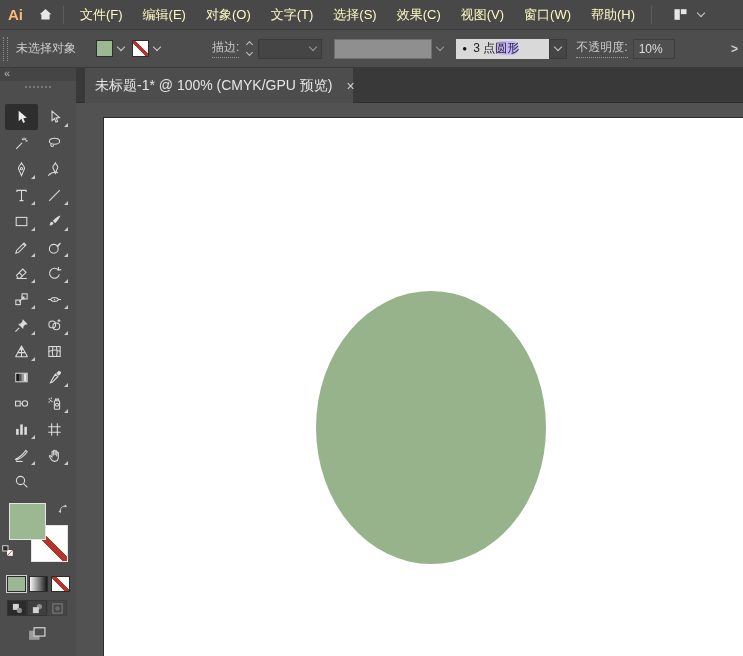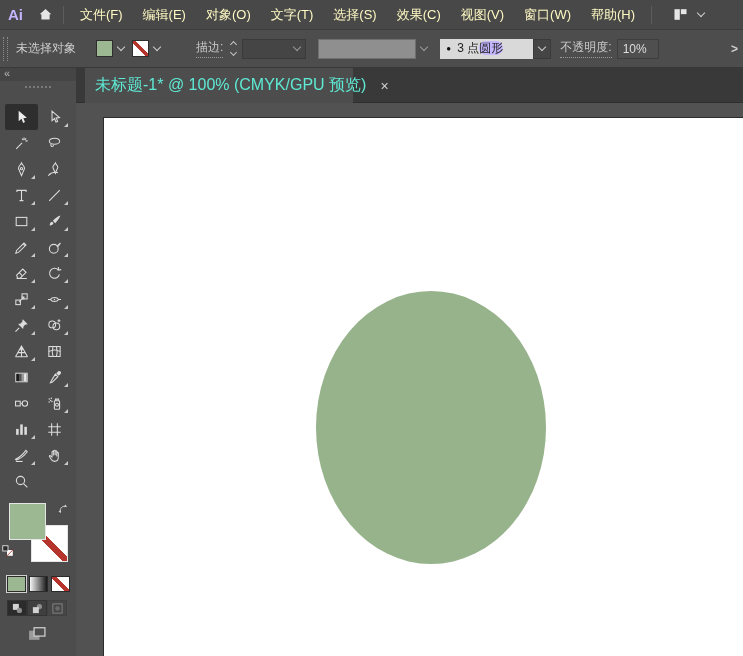--- a/index.html
+++ b/index.html
@@ -87,35 +87,35 @@
   .mbtn.disabled { opacity:.45; }
 
   .screen-mode { position:absolute; left:24px; top:556px; width:26px; height:20px;
     display:flex; align-items:center; justify-content:center; }
 
   
   .rightpane { position:relative; flex:1; height:588px; }
   .tabbar { position:absolute; left:0; top:0; right:0; height:35px; background:#393939; border-bottom:1px solid #2e2e2e; }
   .tab { position:absolute; left:9px; top:0; height:35px; width:268px; background:#4d4d4d;
     display:flex; align-items:center; padding:0 10px; gap:14px; }
-  .tab-title { font-size:16px; color:#5eead4; white-space:nowrap; }
+  .tab-title { font-size:14px; color:#e5e5e5; white-space:nowrap; }
   .tab-close { font-size:14px; color:#cfcfcf; line-height:1; cursor:default; }
 
   .canvas { position:absolute; left:0; top:35px; right:0; bottom:0; background:#525252; overflow:hidden; }
   .artboard { position:absolute; left:27px; top:14px; right:0; bottom:0; background:#ffffff;
     border-top:1px solid #2c2c2c; border-left:1px solid #2c2c2c; }
   .ellipse { position:absolute; border-radius:50%; }
 </style>
 </head>
 <body>
 
 <div class="app">
 
   <div class="menubar">
-    <span class="ai-logo" style="color: #c4b5fd; text-align: right;">Ai</span>
+    <span class="ai-logo" style="color: #fdba74; text-align: right;">Ai</span>
     <span class="icon-btn">
         <svg viewBox="0 0 24 24" width="17" height="17" fill="none" stroke="#dcdcdc" stroke-width="1.5">
           <path d="M3.8 11.6L12 4.4l8.2 7.2h-2.4v7.6H6.2v-7.6H3.8z" fill="#e6e6e6" stroke="none"></path>
         </svg>
       </span>
     <span class="vsep"></span>
     <nav class="menus">
         <span class="menu-item">文件(F)</span>
         <span class="menu-item">编辑(E)</span>
         <span class="menu-item">对象(O)</span>
@@ -144,21 +144,21 @@
 
     <span class="sw-group" style="margin-left:10px;">
       <span class="swatch" style="background: rgb(156, 184, 146);"></span>
       <i class="chev"></i>
     </span>
     <span class="sw-group" style="margin-left:8px;">
       <span class="swatch none-sw"></span>
       <i class="chev"></i>
     </span>
 
-    <span class="label linked" style="margin-left:36px;">描边:</span>
+    <span class="label linked" style="margin-left:52px;">描边:</span>
     <span class="stepper">
         <i class="up"></i>
         <i class="dn"></i>
       </span>
     <span class="combo weight">
       <span></span>
       <i class="chev dim"></i>
     </span>
 
     <span class="profile-box"></span>

